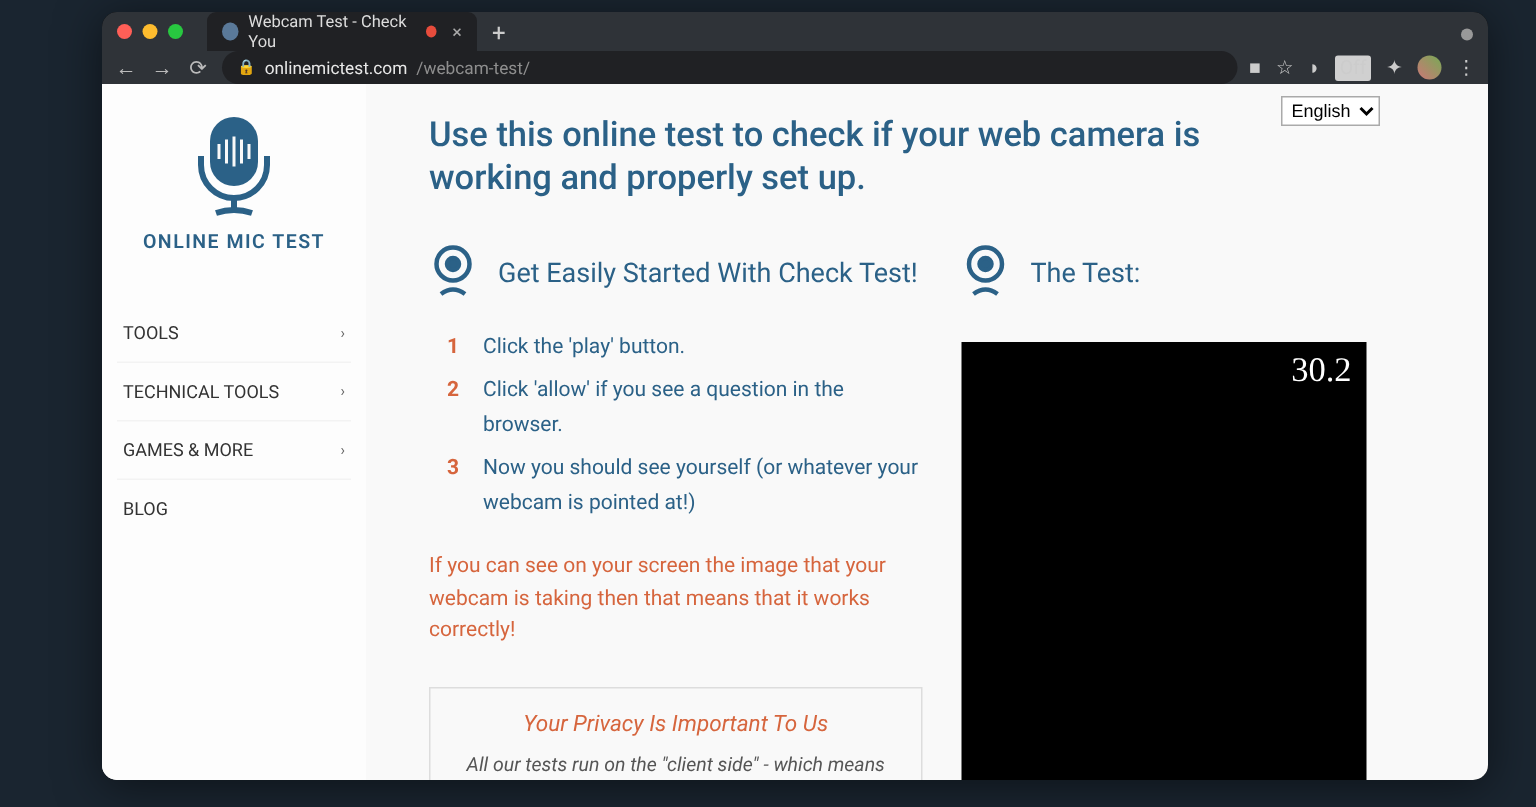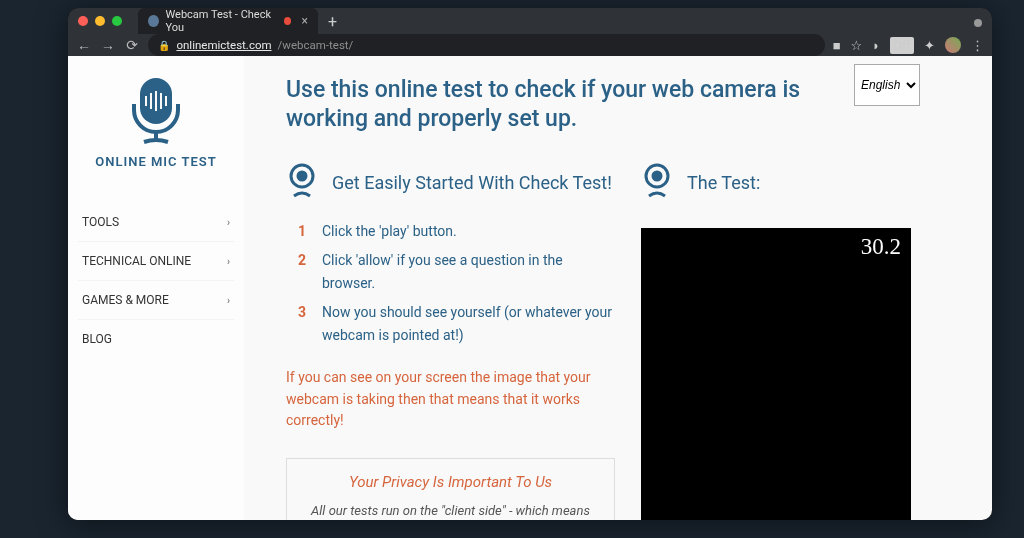--- a/index.html
+++ b/index.html
@@ -68,40 +68,39 @@
       border-radius:14px;
       height:22px;
       display:flex;
       align-items:center;
       padding:0 10px;
       font-size:11.5px;
       color:#ccc;
       gap:6px;
     }
     .addr-field .lock{font-size:10px;}
-    .addr-field .host{color:#e8e8e8;text-decoration:underline;}
+    .addr-field .host{color:#e8e8e8;}
     .addr-field .path{color:#8e8e8e;}
     .ext-icons{display:flex;gap:10px;align-items:center;}
     .ext-icons span{font-size:13px;color:#ccc;}
     .ext-off{background:#d0d0d0;color:#333;font-size:7px;padding:1px 3px;border-radius:2px;}
     .avatar{width:16px;height:16px;border-radius:50%;background:linear-gradient(45deg,#c77,#7a5);}
     .page {
       flex:1;
       background:#f9f9f9;
       display:flex;
       position:relative;
     }
     .lang-select {
       position:absolute;
       top:8px; right:72px;
       font-size:12px;
       border:1px solid #aaa;
       background:#fff;
-      padding:12px 2px;
-      font-style:italic;
+      padding:1px 2px;
     }
     .sidebar {
       width:176px;
       padding:20px 10px 0 10px;
       background:#fdfdfd;
     }
     .logo {text-align:center;padding-bottom:12px;}
     .logo svg{width:76px;height:70px;}
     .logo-text {
       font-size:13px;
@@ -276,21 +275,21 @@
           </g>
         </svg>
         <div class="logo-text">ONLINE MIC TEST</div>
       </div>
       <nav class="menu">
         <div class="menu-item first">
           <span>TOOLS</span>
           <span class="chev">›</span>
         </div>
         <div class="menu-item">
-          <span>TECHNICAL ONLINE</span>
+          <span>TECHNICAL TOOLS</span>
           <span class="chev">›</span>
         </div>
         <div class="menu-item">
           <span>GAMES &amp; MORE</span>
           <span class="chev">›</span>
         </div>
         <div class="menu-item">
           <span>BLOG</span>
         </div>
       </nav>

